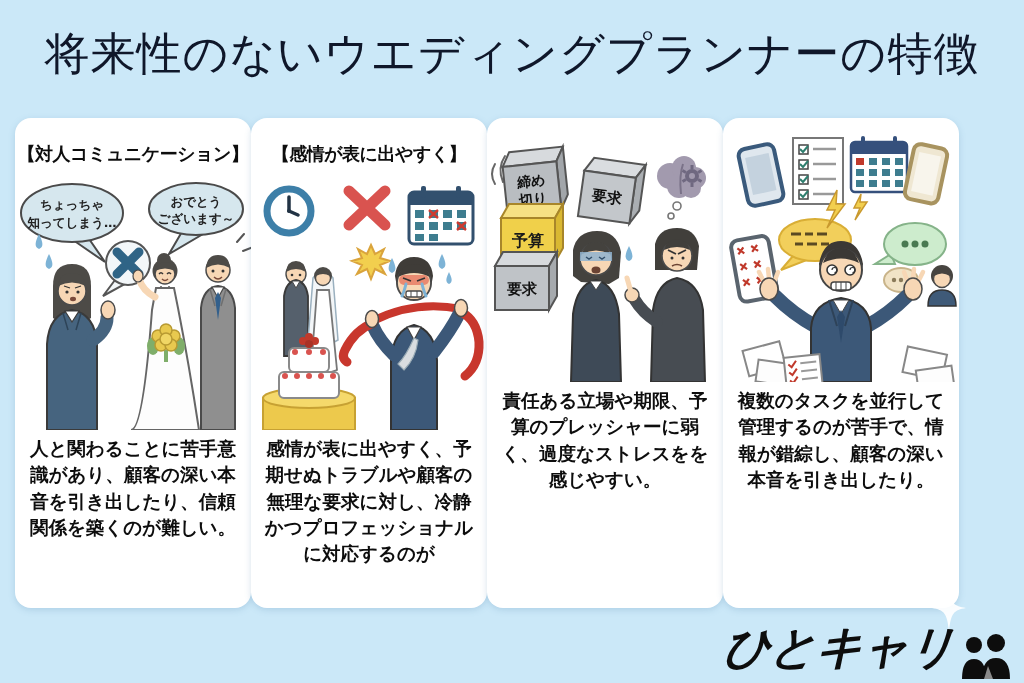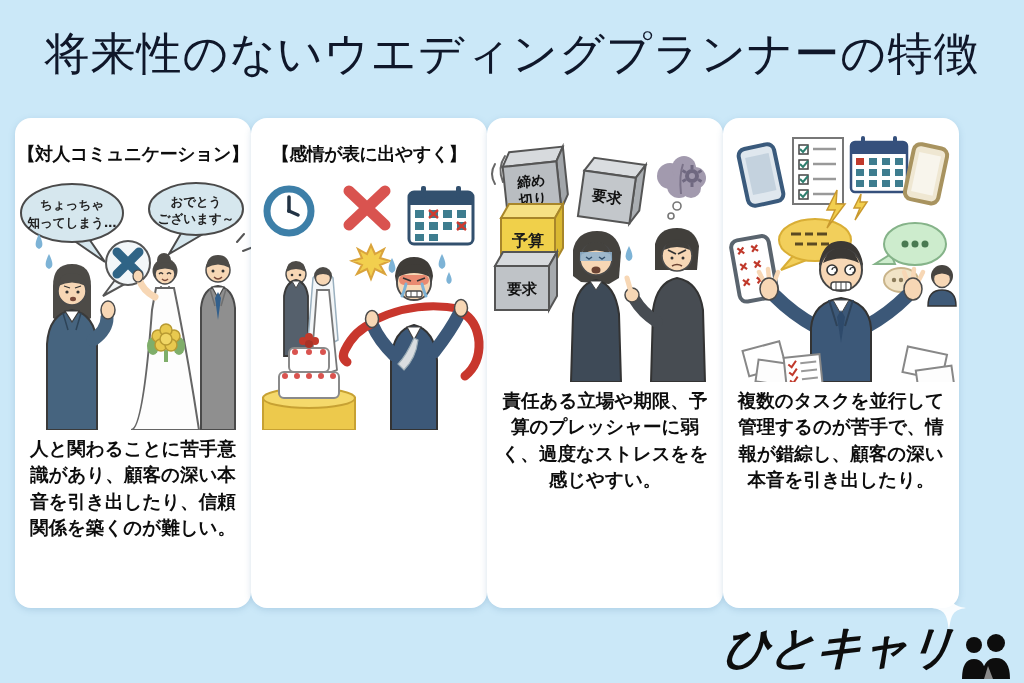--- a/index.html
+++ b/index.html
@@ -214,20 +214,21 @@
         <path d="M156,149 L163,162 L170,149 Z" fill="#fff" stroke="#444" stroke-width="1.2"></path>
         <path d="M163,160 q-8,18 -16,26 l6,6 q12,-12 14,-30 z" fill="#d9dde0" stroke="#9aabb5" stroke-width="1.2"></path>
         <path d="M143,177 Q128,162 122,148" stroke="#3c5878" stroke-width="13" fill="none" stroke-linecap="round"></path>
         <path d="M183,174 Q200,152 208,136" stroke="#3c5878" stroke-width="13" fill="none" stroke-linecap="round"></path>
         <path d="M122,145 Q104,152 94,172 Q90,180 96,184" stroke="#c8372d" stroke-width="9" fill="none" stroke-linecap="round"></path>
         <path d="M210,134 Q226,142 228,164 Q229,186 214,198" stroke="#c8372d" stroke-width="9" fill="none" stroke-linecap="round"></path>
         <ellipse cx="121" cy="141" rx="6.5" ry="8.5" fill="#f7d7b5" stroke="#4a4a4a" stroke-width="1.5"></ellipse>
         <ellipse cx="210" cy="130" rx="6.5" ry="8.5" fill="#f7d7b5" stroke="#4a4a4a" stroke-width="1.5"></ellipse>
       </g>
     </svg>
+    <div class="card-body">感情が表に出やすく、予期せぬトラブルや顧客の無理な要求に対し、冷静かつプロフェッショナルに対応するのが</div>
   </div>
 
   <div class="card">
     <svg class="card-illustration" viewBox="0 0 236 252">
       <path d="M8,34 q-6,10 0,20 M18,26 q-8,12 -2,26" stroke="#666" fill="none" stroke-width="2" stroke-linecap="round"></path>
       <g transform="rotate(-6 45 58)">
         <polygon points="18,34 72,34 80,20 26,20" fill="#d7dadd" stroke="#555" stroke-width="2"></polygon>
         <polygon points="72,34 80,20 80,68 72,82" fill="#a2a6aa" stroke="#555" stroke-width="2"></polygon>
         <rect x="18" y="34" width="54" height="48" fill="#b9bdc1" stroke="#555" stroke-width="2"></rect>
         <text x="45" y="56" font-size="14" font-weight="bold" text-anchor="middle" fill="#111">締め</text>

